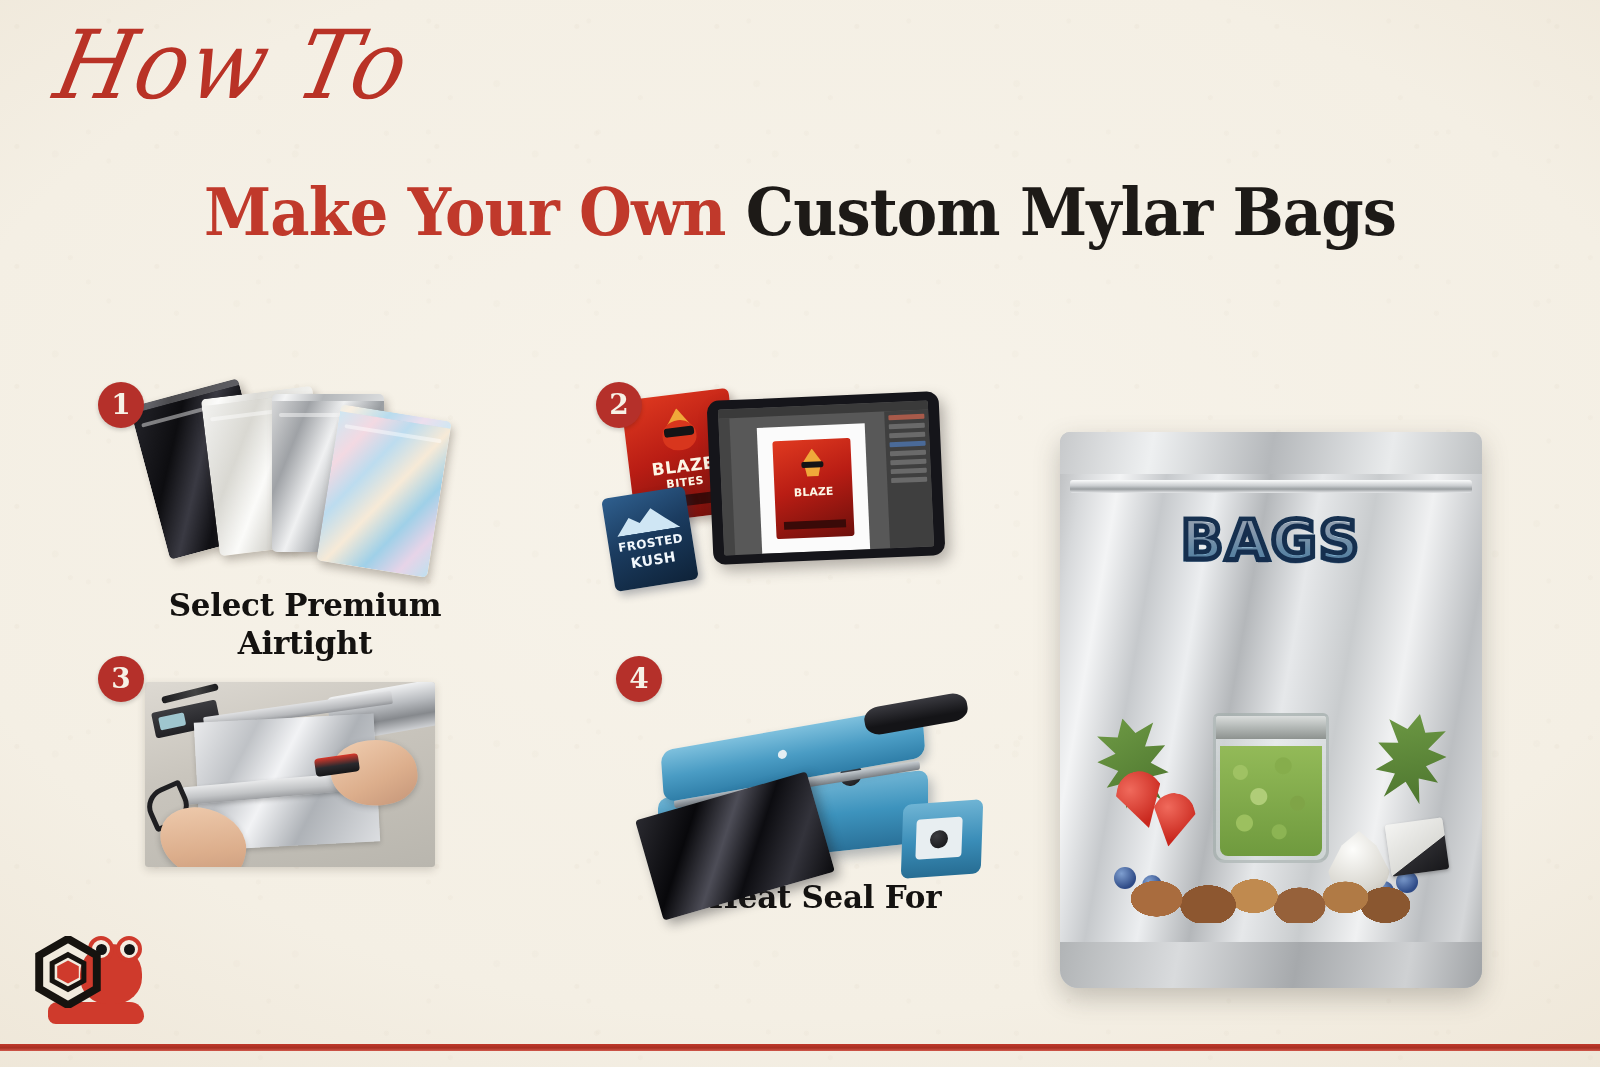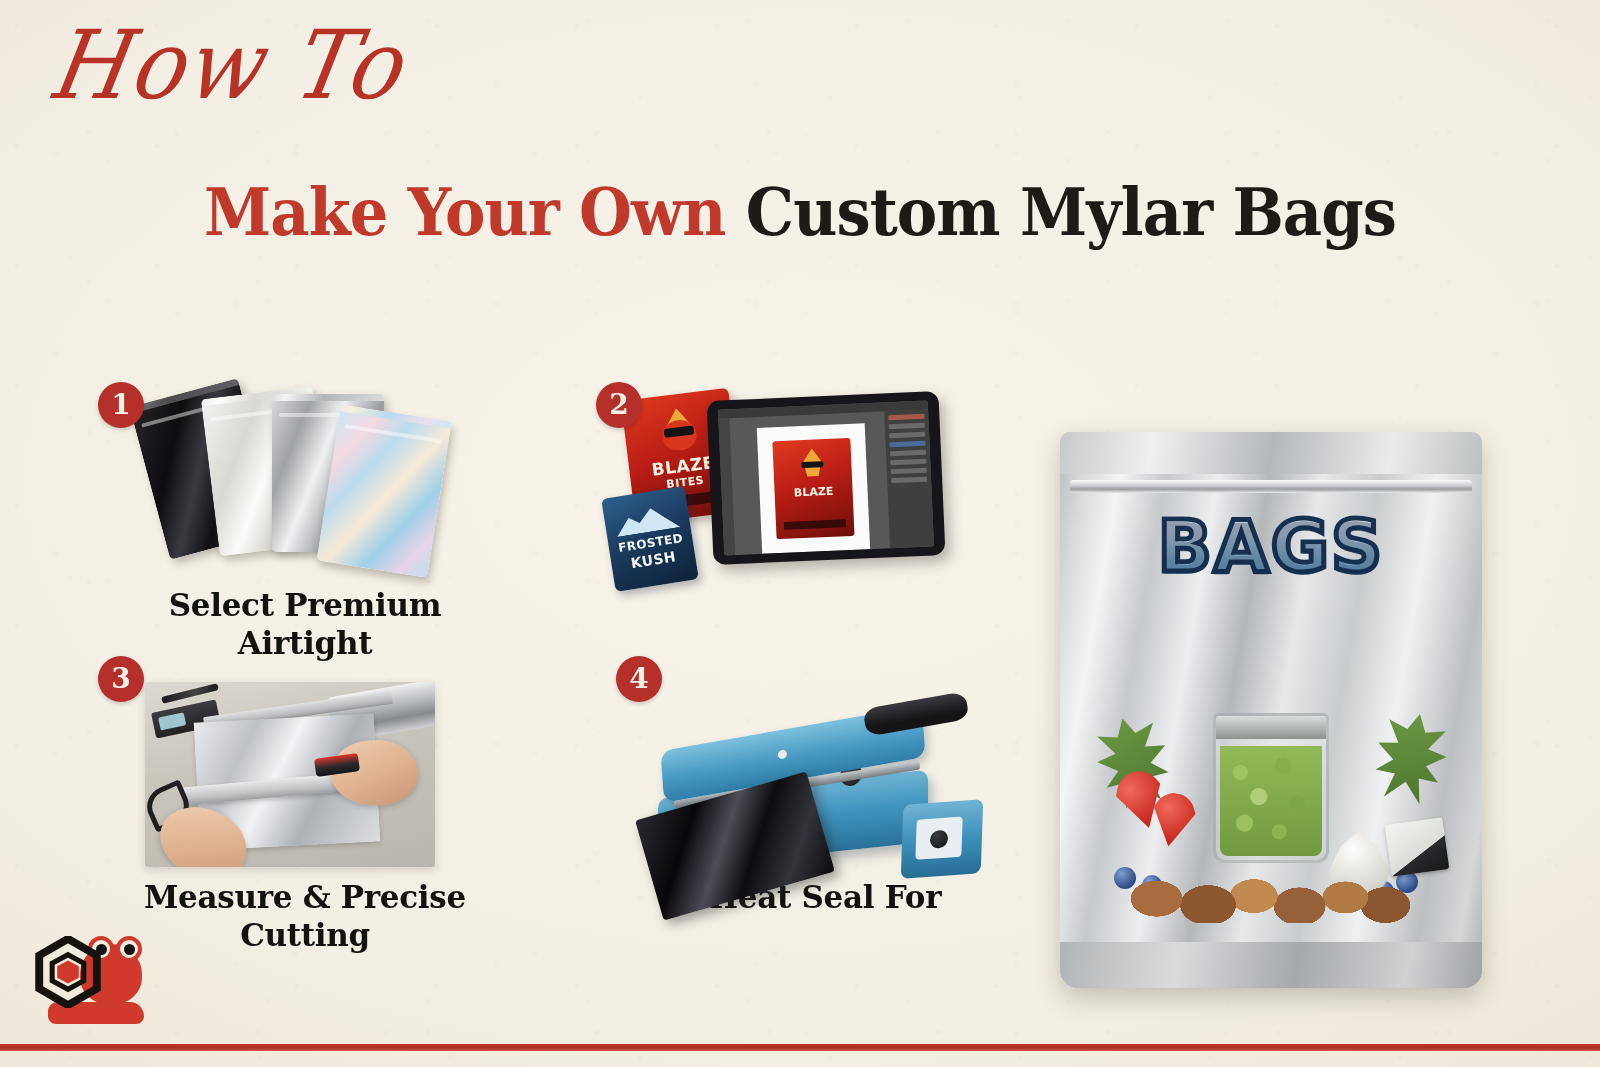--- a/index.html
+++ b/index.html
@@ -446,21 +446,21 @@
     line-height: .92;
     background: linear-gradient(180deg,#ffffff 0%,#e6f3fb 34%,#9fd0ea 70%,#79b8dd 100%);
     -webkit-background-clip: text;
     background-clip: text;
     color: transparent;
     -webkit-text-stroke: 5px #16304f;
     paint-order: stroke fill;
     text-shadow: 0 3px 0 rgba(20,45,78,.45);
   }
   .mylar-word { font-size: 78px; margin-top: 2px; }
-  .bags-word  { font-size: 71px; margin-top: -4px; }
+  .bags-word  { font-size: 56px; margin-top: -4px; }
 
   .hero-art {
     position: absolute; left: 34px; right: 34px; top: 275px; height: 216px;
   }
   .jar {
     position: absolute; left: 50%; top: 6px; margin-left: -58px;
     width: 116px; height: 150px;
     background: linear-gradient(180deg,rgba(235,240,240,.55),rgba(205,215,212,.45));
     border: 3px solid rgba(150,160,158,.55);
     border-radius: 6px 6px 12px 12px;
@@ -658,24 +658,20 @@
           <div class="caliper"></div>
           <div class="ruler2"></div>
           <div class="sheet"></div>
           <div class="ruler"></div>
           <div class="scissors"></div>
           <div class="cutter"></div>
           <div class="hand-a"></div>
           <div class="hand-b"></div>
         </div>
       </div>
-      <div class="step-caption">
-        <span>Measure &amp; Precise</span><br>
-        <span>Cutting</span>
-      </div>
     </div>
 
     <div class="step step-4">
       <div class="badge">4</div>
       <div class="step-art">
         <div class="art4">
           <div class="sealer-base">
             <div class="knob"></div>
           </div>
           <div class="sealer-bar"></div>

